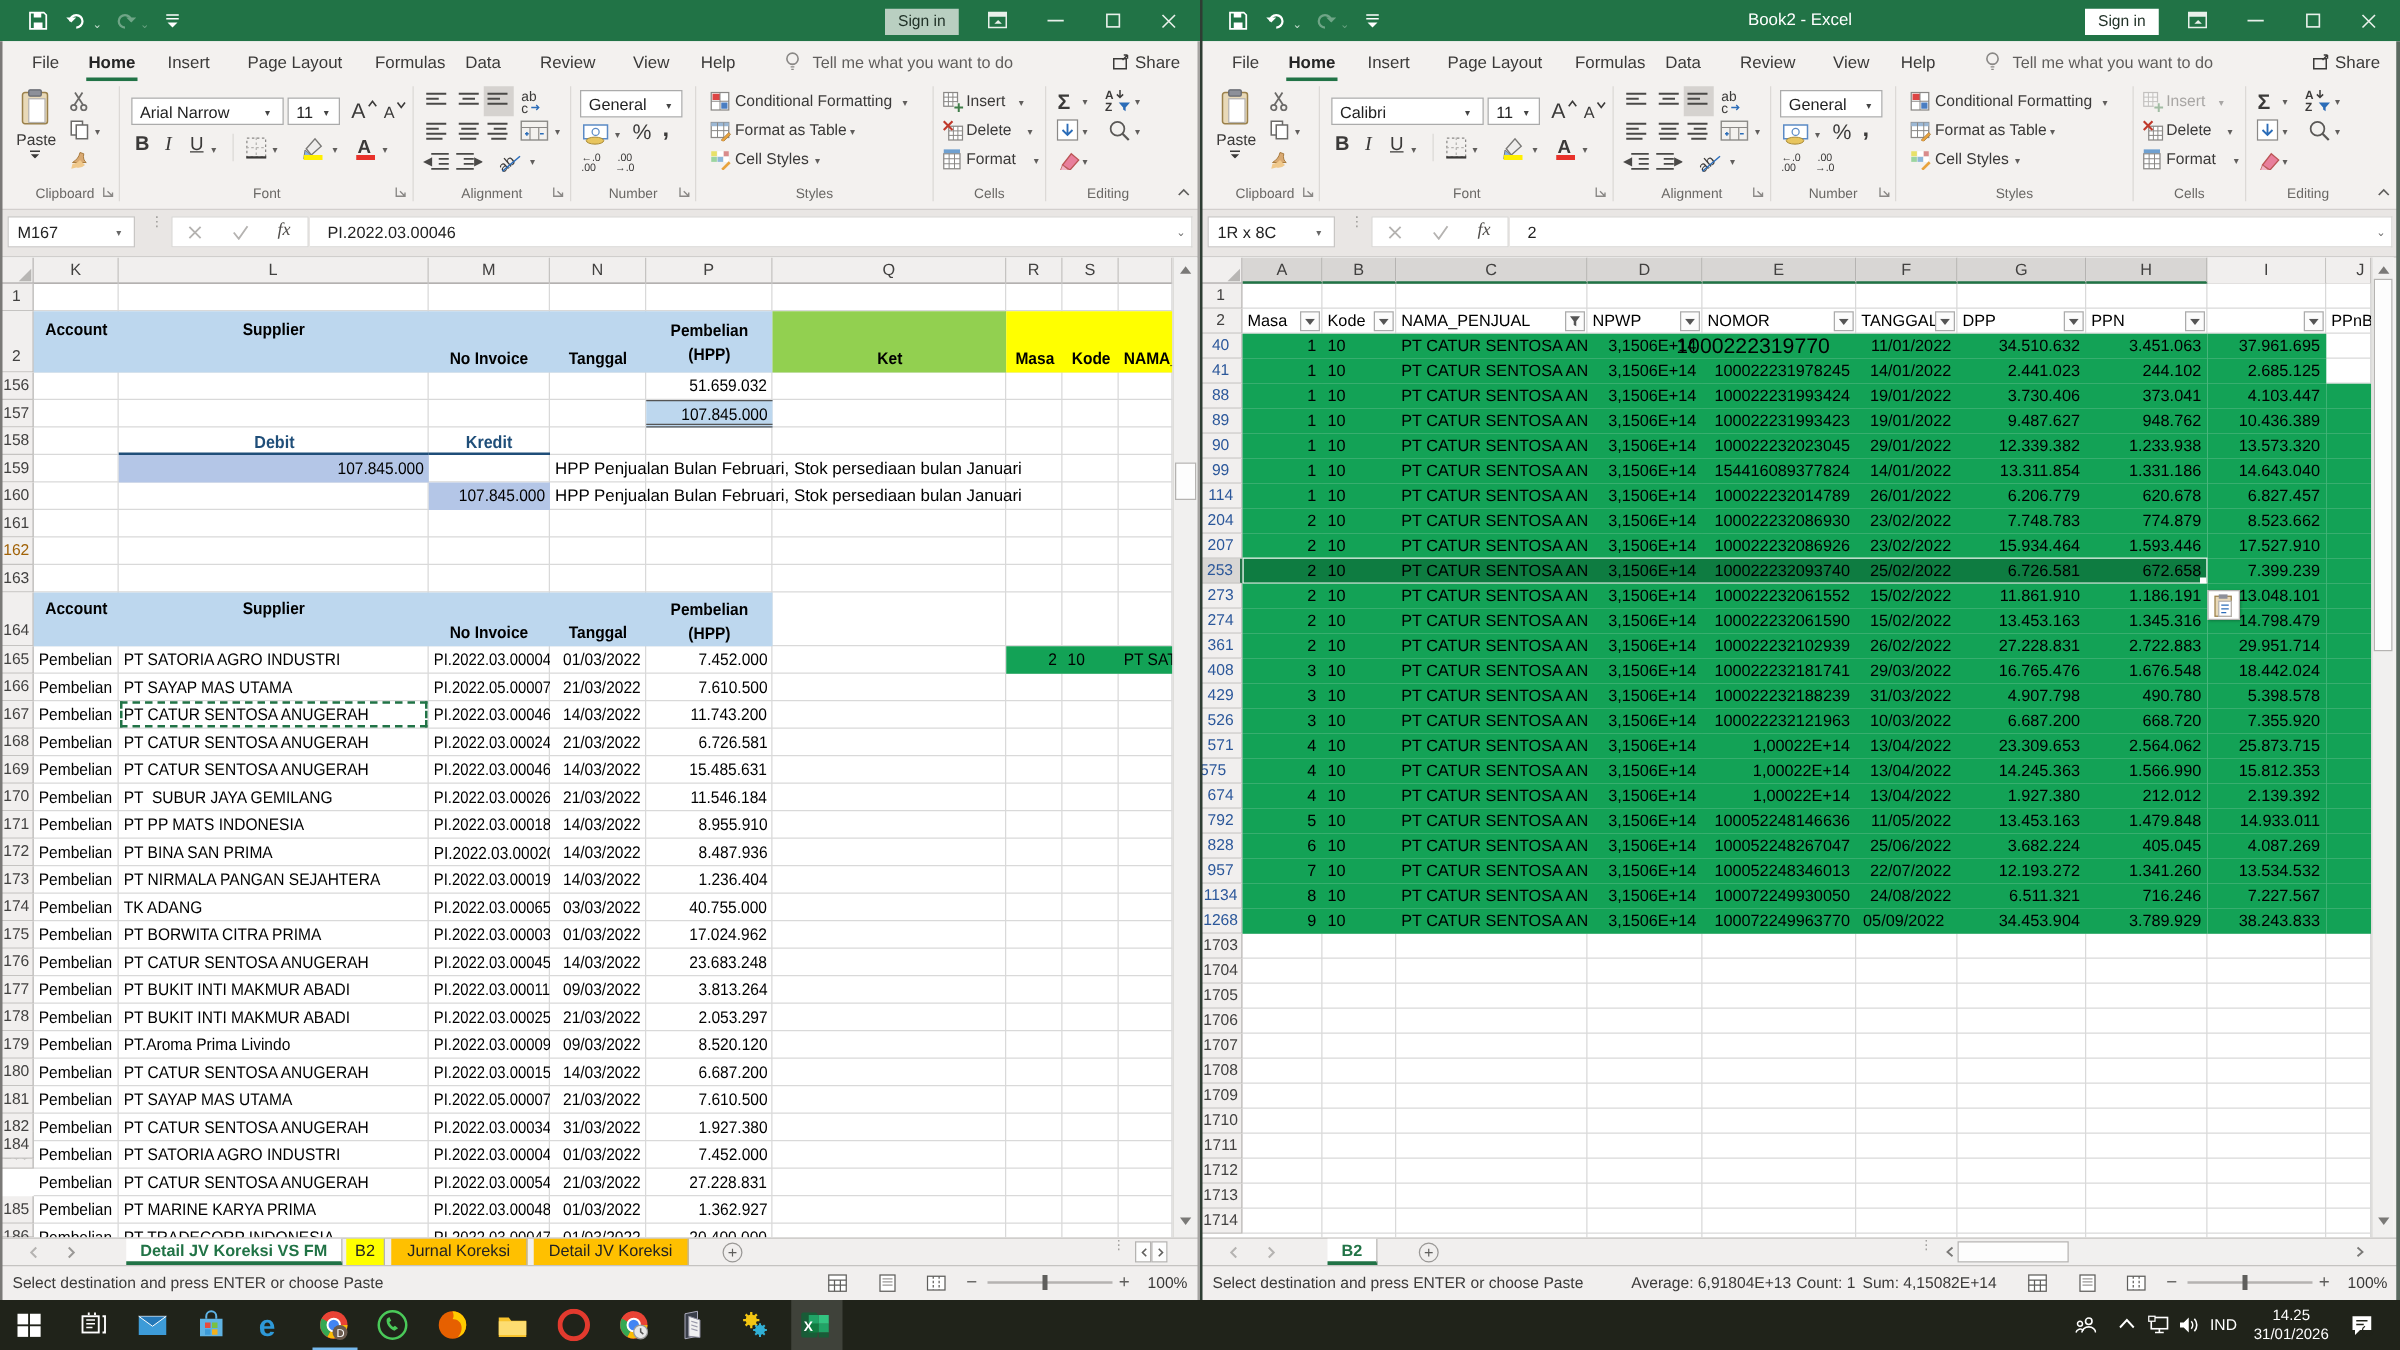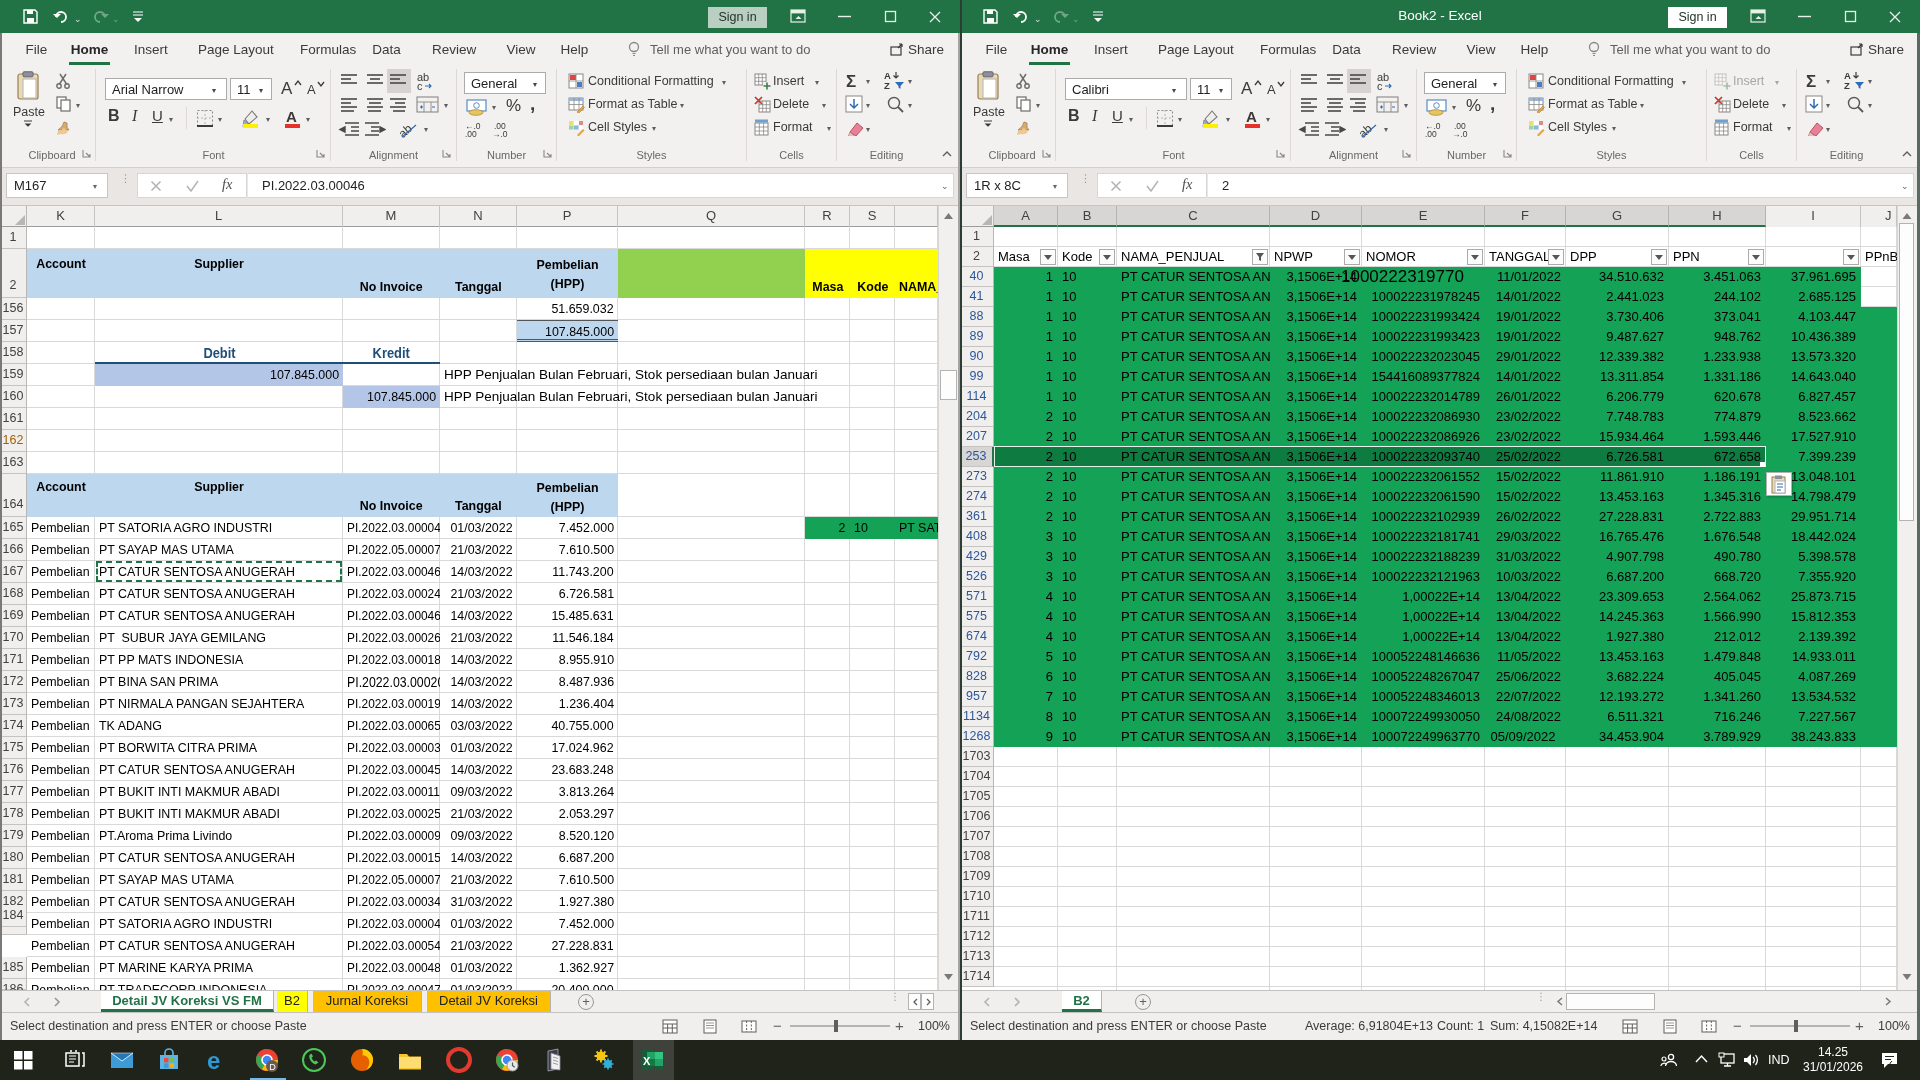--- a/index.html
+++ b/index.html
@@ -531,20 +531,21 @@
         <div class="abs" style="left: 27px; top: 43px; width: 591px; height: 49px; background: rgb(189, 215, 238);"></div>
         <div class="abs" style="left: 618px; top: 43px; width: 187px; height: 49px; background: rgb(146, 208, 80);"></div>
         <div class="abs" style="left: 805px; top: 43px; width: 133px; height: 49px; background: rgb(255, 255, 0);"></div>
         <div class="abs" style="left: 27px; top: 43px; width: 68px; height: 49px; font-size: 13.5px; line-height: 30px; font-weight: bold; white-space: nowrap; overflow: hidden; text-align: center;"><span style="display: inline-block; transform: scaleX(0.92); transform-origin: 50% 50%; white-space: nowrap;">Account</span></div>
         <div class="abs" style="left: 95px; top: 43px; width: 248px; height: 49px; font-size: 13.5px; line-height: 30px; font-weight: bold; white-space: nowrap; overflow: hidden; text-align: center;"><span style="display: inline-block; transform: scaleX(0.92); transform-origin: 50% 50%; white-space: nowrap;">Supplier</span></div>
         <div class="abs" style="left: 343px; top: 43px; width: 97px; height: 49px; font-size: 13.5px; line-height: 76px; font-weight: bold; white-space: nowrap; overflow: hidden; text-align: center;"><span style="display: inline-block; transform: scaleX(0.92); transform-origin: 50% 50%; white-space: nowrap;">No Invoice</span></div>
         <div class="abs" style="left: 440px; top: 43px; width: 77px; height: 49px; font-size: 13.5px; line-height: 76px; font-weight: bold; white-space: nowrap; overflow: hidden; text-align: center;"><span style="display: inline-block; transform: scaleX(0.92); transform-origin: 50% 50%; white-space: nowrap;">Tanggal</span></div>
         <div class="abs" style="left: 517px; top: 49px; width: 101px; height: 40px;">
           <div style="font-weight:bold;text-align:center;font-size:13.5px;line-height:19px;transform:scaleX(0.92);">Pembelian<br>(HPP)</div>
         </div>
+        <div class="abs" style="left: 618px; top: 43px; width: 187px; height: 49px; font-size: 13.5px; line-height: 76px; font-weight: bold; white-space: nowrap; overflow: hidden; text-align: center;"><span style="display: inline-block; transform: scaleX(0.92); transform-origin: 50% 50%; white-space: nowrap;">Ket</span></div>
         <div class="abs" style="left: 805px; top: 43px; width: 45px; height: 49px; font-size: 13.5px; line-height: 76px; font-weight: bold; white-space: nowrap; overflow: hidden; text-align: center;"><span style="display: inline-block; transform: scaleX(0.92); transform-origin: 50% 50%; white-space: nowrap;">Masa</span></div>
         <div class="abs" style="left: 850px; top: 43px; width: 45px; height: 49px; font-size: 13.5px; line-height: 76px; font-weight: bold; white-space: nowrap; overflow: hidden; text-align: center;"><span style="display: inline-block; transform: scaleX(0.92); transform-origin: 50% 50%; white-space: nowrap;">Kode</span></div>
         <div class="abs" style="left: 895px; top: 43px; width: 43px; height: 49px; font-size: 13.5px; line-height: 76px; font-weight: bold; white-space: nowrap; overflow: hidden; padding-left: 4px;"><span style="display: inline-block; transform: scaleX(0.92); transform-origin: 0px 50%; white-space: nowrap;">NAMA_P</span></div>
         <div class="abs" style="left: 517px; top: 92px; width: 101px; height: 22px; font-size: 13.5px; line-height: 22px; white-space: nowrap; overflow: hidden; text-align: right; padding-right: 4px;"><span style="display: inline-block; transform: scaleX(0.92); transform-origin: 100% 50%; white-space: nowrap;">51.659.032</span></div>
         <div class="abs" style="left: 517px; top: 114px; width: 101px; height: 22px; font-size: 13.5px; line-height: 22px; background: rgb(189, 215, 238); white-space: nowrap; overflow: hidden; text-align: right; padding-right: 4px; border-top: 1px solid rgb(85, 85, 85); border-bottom: 3px double rgb(85, 85, 85);"><span style="display: inline-block; transform: scaleX(0.92); transform-origin: 100% 50%; white-space: nowrap;">107.845.000</span></div>
         <div class="abs" style="left: 95px; top: 136px; width: 248px; height: 22px; font-size: 14px; line-height: 22px; font-weight: bold; color: rgb(31, 78, 121); white-space: nowrap; overflow: hidden; text-align: center; border-bottom: 2px solid rgb(31, 78, 121);"><span style="display: inline-block; transform: scaleX(0.92); transform-origin: 50% 50%; white-space: nowrap;">Debit</span></div>
         <div class="abs" style="left: 343px; top: 136px; width: 97px; height: 22px; font-size: 14px; line-height: 22px; font-weight: bold; color: rgb(31, 78, 121); white-space: nowrap; overflow: hidden; text-align: center; border-bottom: 2px solid rgb(31, 78, 121);"><span style="display: inline-block; transform: scaleX(0.92); transform-origin: 50% 50%; white-space: nowrap;">Kredit</span></div>
         <div class="abs" style="left: 95px; top: 158px; width: 248px; height: 22px; font-size: 13.5px; line-height: 22px; background: rgb(180, 198, 231); white-space: nowrap; overflow: hidden; text-align: right; padding-right: 4px;"><span style="display: inline-block; transform: scaleX(0.92); transform-origin: 100% 50%; white-space: nowrap;">107.845.000</span></div>
         <div class="abs" style="left: 440px; top: 158px; width: 460px; height: 22px; font-size: 13.5px; line-height: 22px; white-space: nowrap; overflow: hidden; padding-left: 4px;"><span style="display: inline-block; transform: scaleX(1); transform-origin: 0px 50%; white-space: nowrap;">HPP Penjualan Bulan Februari, Stok persediaan bulan Januari</span></div>
         <div class="abs" style="left: 343px; top: 180px; width: 97px; height: 22px; font-size: 13.5px; line-height: 22px; background: rgb(180, 198, 231); white-space: nowrap; overflow: hidden; text-align: right; padding-right: 4px;"><span style="display: inline-block; transform: scaleX(0.92); transform-origin: 100% 50%; white-space: nowrap;">107.845.000</span></div>
@@ -1222,21 +1223,21 @@
         <div class="abs" style="left: 0px; top: 301px; width: 34px; height: 20px; background: rgb(241, 239, 238); border-right: 1px solid rgb(185, 183, 181); border-bottom: 1px solid rgb(197, 195, 193); font-size: 12.5px; color: rgb(43, 87, 154); text-align: center; line-height: 19px;">361</div>
         <div class="abs" style="left: 34px; top: 320px; width: 902px; height: 1px; background: rgb(217, 217, 217);"></div>
         <div class="abs" style="left: 0px; top: 321px; width: 34px; height: 20px; background: rgb(241, 239, 238); border-right: 1px solid rgb(185, 183, 181); border-bottom: 1px solid rgb(197, 195, 193); font-size: 12.5px; color: rgb(43, 87, 154); text-align: center; line-height: 19px;">408</div>
         <div class="abs" style="left: 34px; top: 340px; width: 902px; height: 1px; background: rgb(217, 217, 217);"></div>
         <div class="abs" style="left: 0px; top: 341px; width: 34px; height: 20px; background: rgb(241, 239, 238); border-right: 1px solid rgb(185, 183, 181); border-bottom: 1px solid rgb(197, 195, 193); font-size: 12.5px; color: rgb(43, 87, 154); text-align: center; line-height: 19px;">429</div>
         <div class="abs" style="left: 34px; top: 360px; width: 902px; height: 1px; background: rgb(217, 217, 217);"></div>
         <div class="abs" style="left: 0px; top: 361px; width: 34px; height: 20px; background: rgb(241, 239, 238); border-right: 1px solid rgb(185, 183, 181); border-bottom: 1px solid rgb(197, 195, 193); font-size: 12.5px; color: rgb(43, 87, 154); text-align: center; line-height: 19px;">526</div>
         <div class="abs" style="left: 34px; top: 380px; width: 902px; height: 1px; background: rgb(217, 217, 217);"></div>
         <div class="abs" style="left: 0px; top: 381px; width: 34px; height: 20px; background: rgb(241, 239, 238); border-right: 1px solid rgb(185, 183, 181); border-bottom: 1px solid rgb(197, 195, 193); font-size: 12.5px; color: rgb(43, 87, 154); text-align: center; line-height: 19px;">571</div>
         <div class="abs" style="left: 34px; top: 400px; width: 902px; height: 1px; background: rgb(217, 217, 217);"></div>
-        <div class="abs" style="left: 0px; top: 401px; width: 34px; height: 20px; background: rgb(241, 239, 238); border-right: 1px solid rgb(185, 183, 181); border-bottom: 1px solid rgb(197, 195, 193); font-size: 12.5px; color: rgb(43, 87, 154); text-align: center; line-height: 19px;">575</div>
+        <div class="abs" style="left: 0px; top: 401px; width: 34px; height: 20px; background: rgb(241, 239, 238); border-right: 1px solid rgb(185, 183, 181); border-bottom: 1px solid rgb(197, 195, 193); font-size: 12.5px; color: rgb(43, 87, 154); text-align: left; line-height: 19px;">575</div>
         <div class="abs" style="left: 34px; top: 420px; width: 902px; height: 1px; background: rgb(217, 217, 217);"></div>
         <div class="abs" style="left: 0px; top: 421px; width: 34px; height: 20px; background: rgb(241, 239, 238); border-right: 1px solid rgb(185, 183, 181); border-bottom: 1px solid rgb(197, 195, 193); font-size: 12.5px; color: rgb(43, 87, 154); text-align: center; line-height: 19px;">674</div>
         <div class="abs" style="left: 34px; top: 440px; width: 902px; height: 1px; background: rgb(217, 217, 217);"></div>
         <div class="abs" style="left: 0px; top: 441px; width: 34px; height: 20px; background: rgb(241, 239, 238); border-right: 1px solid rgb(185, 183, 181); border-bottom: 1px solid rgb(197, 195, 193); font-size: 12.5px; color: rgb(43, 87, 154); text-align: center; line-height: 19px;">792</div>
         <div class="abs" style="left: 34px; top: 460px; width: 902px; height: 1px; background: rgb(217, 217, 217);"></div>
         <div class="abs" style="left: 0px; top: 461px; width: 34px; height: 20px; background: rgb(241, 239, 238); border-right: 1px solid rgb(185, 183, 181); border-bottom: 1px solid rgb(197, 195, 193); font-size: 12.5px; color: rgb(43, 87, 154); text-align: center; line-height: 19px;">828</div>
         <div class="abs" style="left: 34px; top: 480px; width: 902px; height: 1px; background: rgb(217, 217, 217);"></div>
         <div class="abs" style="left: 0px; top: 481px; width: 34px; height: 20px; background: rgb(241, 239, 238); border-right: 1px solid rgb(185, 183, 181); border-bottom: 1px solid rgb(197, 195, 193); font-size: 12.5px; color: rgb(43, 87, 154); text-align: center; line-height: 19px;">957</div>
         <div class="abs" style="left: 34px; top: 500px; width: 902px; height: 1px; background: rgb(217, 217, 217);"></div>
         <div class="abs" style="left: 0px; top: 501px; width: 34px; height: 20px; background: rgb(241, 239, 238); border-right: 1px solid rgb(185, 183, 181); border-bottom: 1px solid rgb(197, 195, 193); font-size: 12.5px; color: rgb(43, 87, 154); text-align: center; line-height: 19px;">1134</div>

